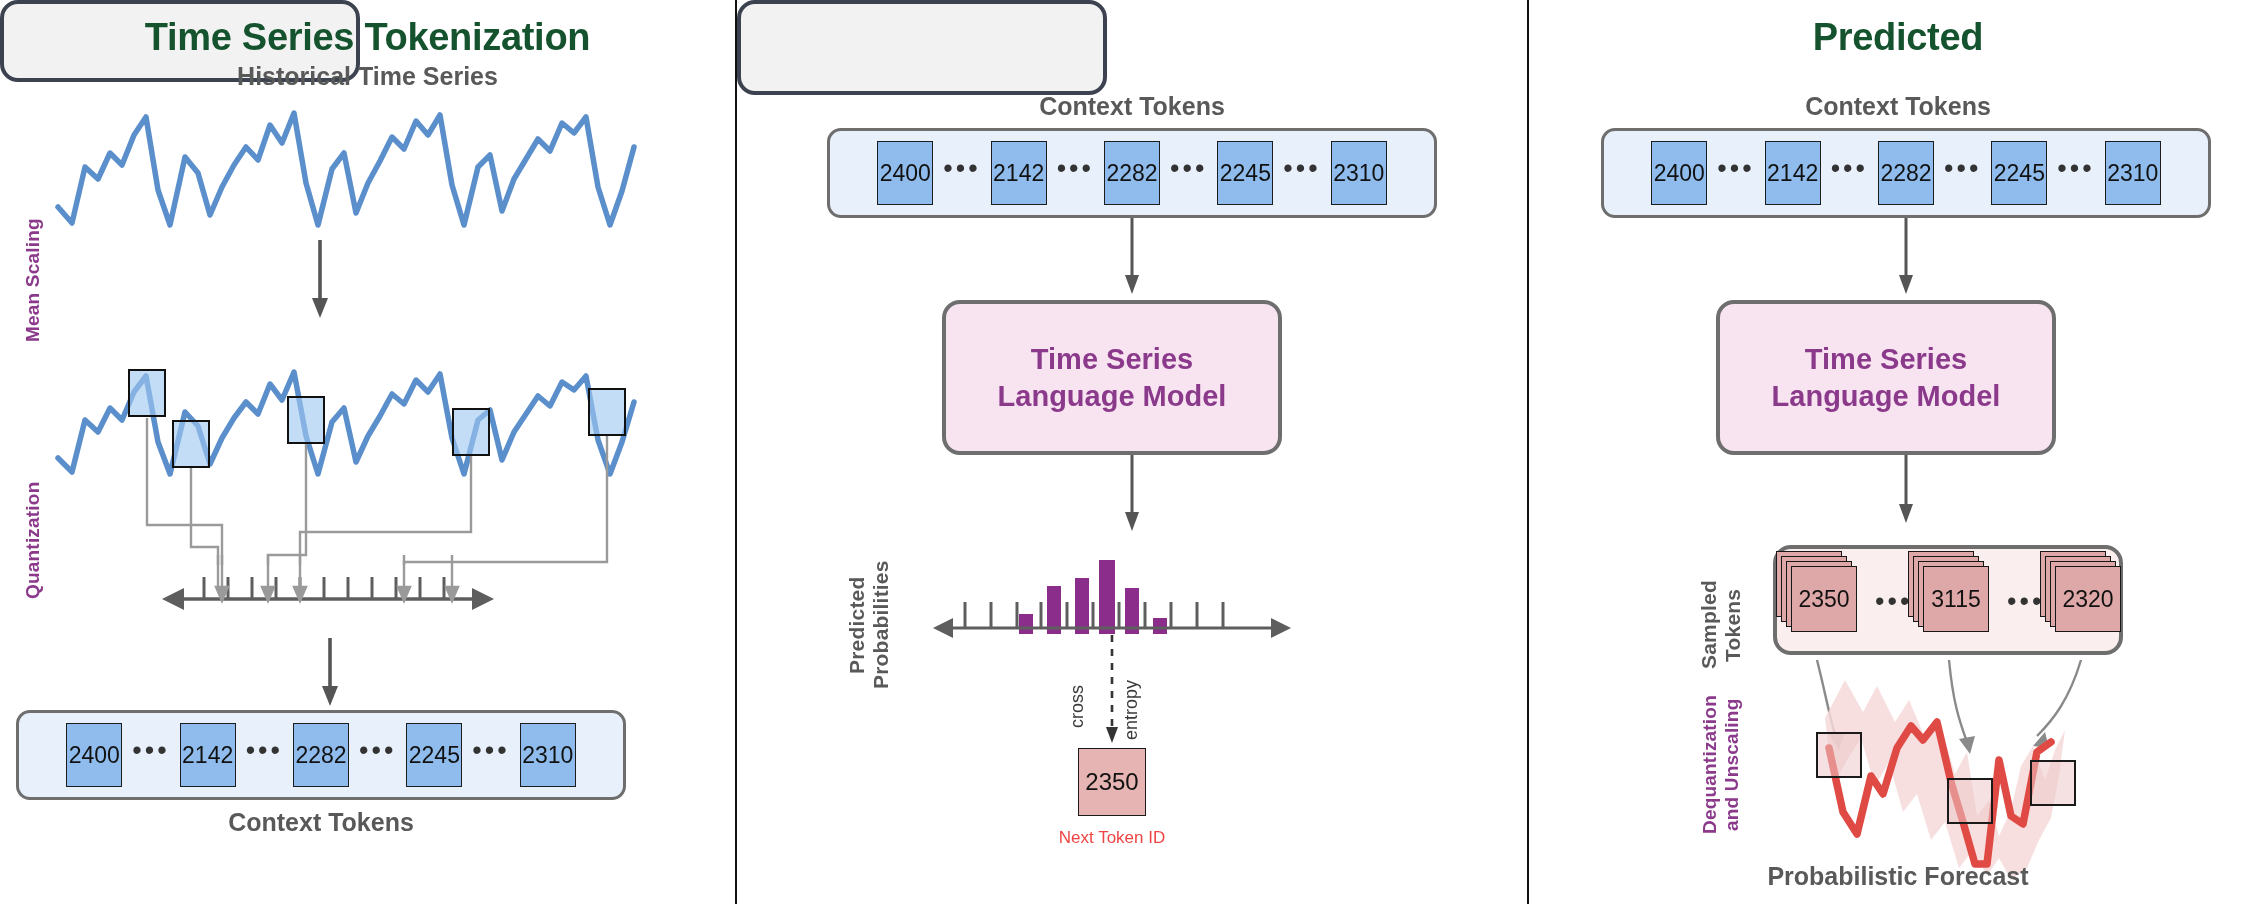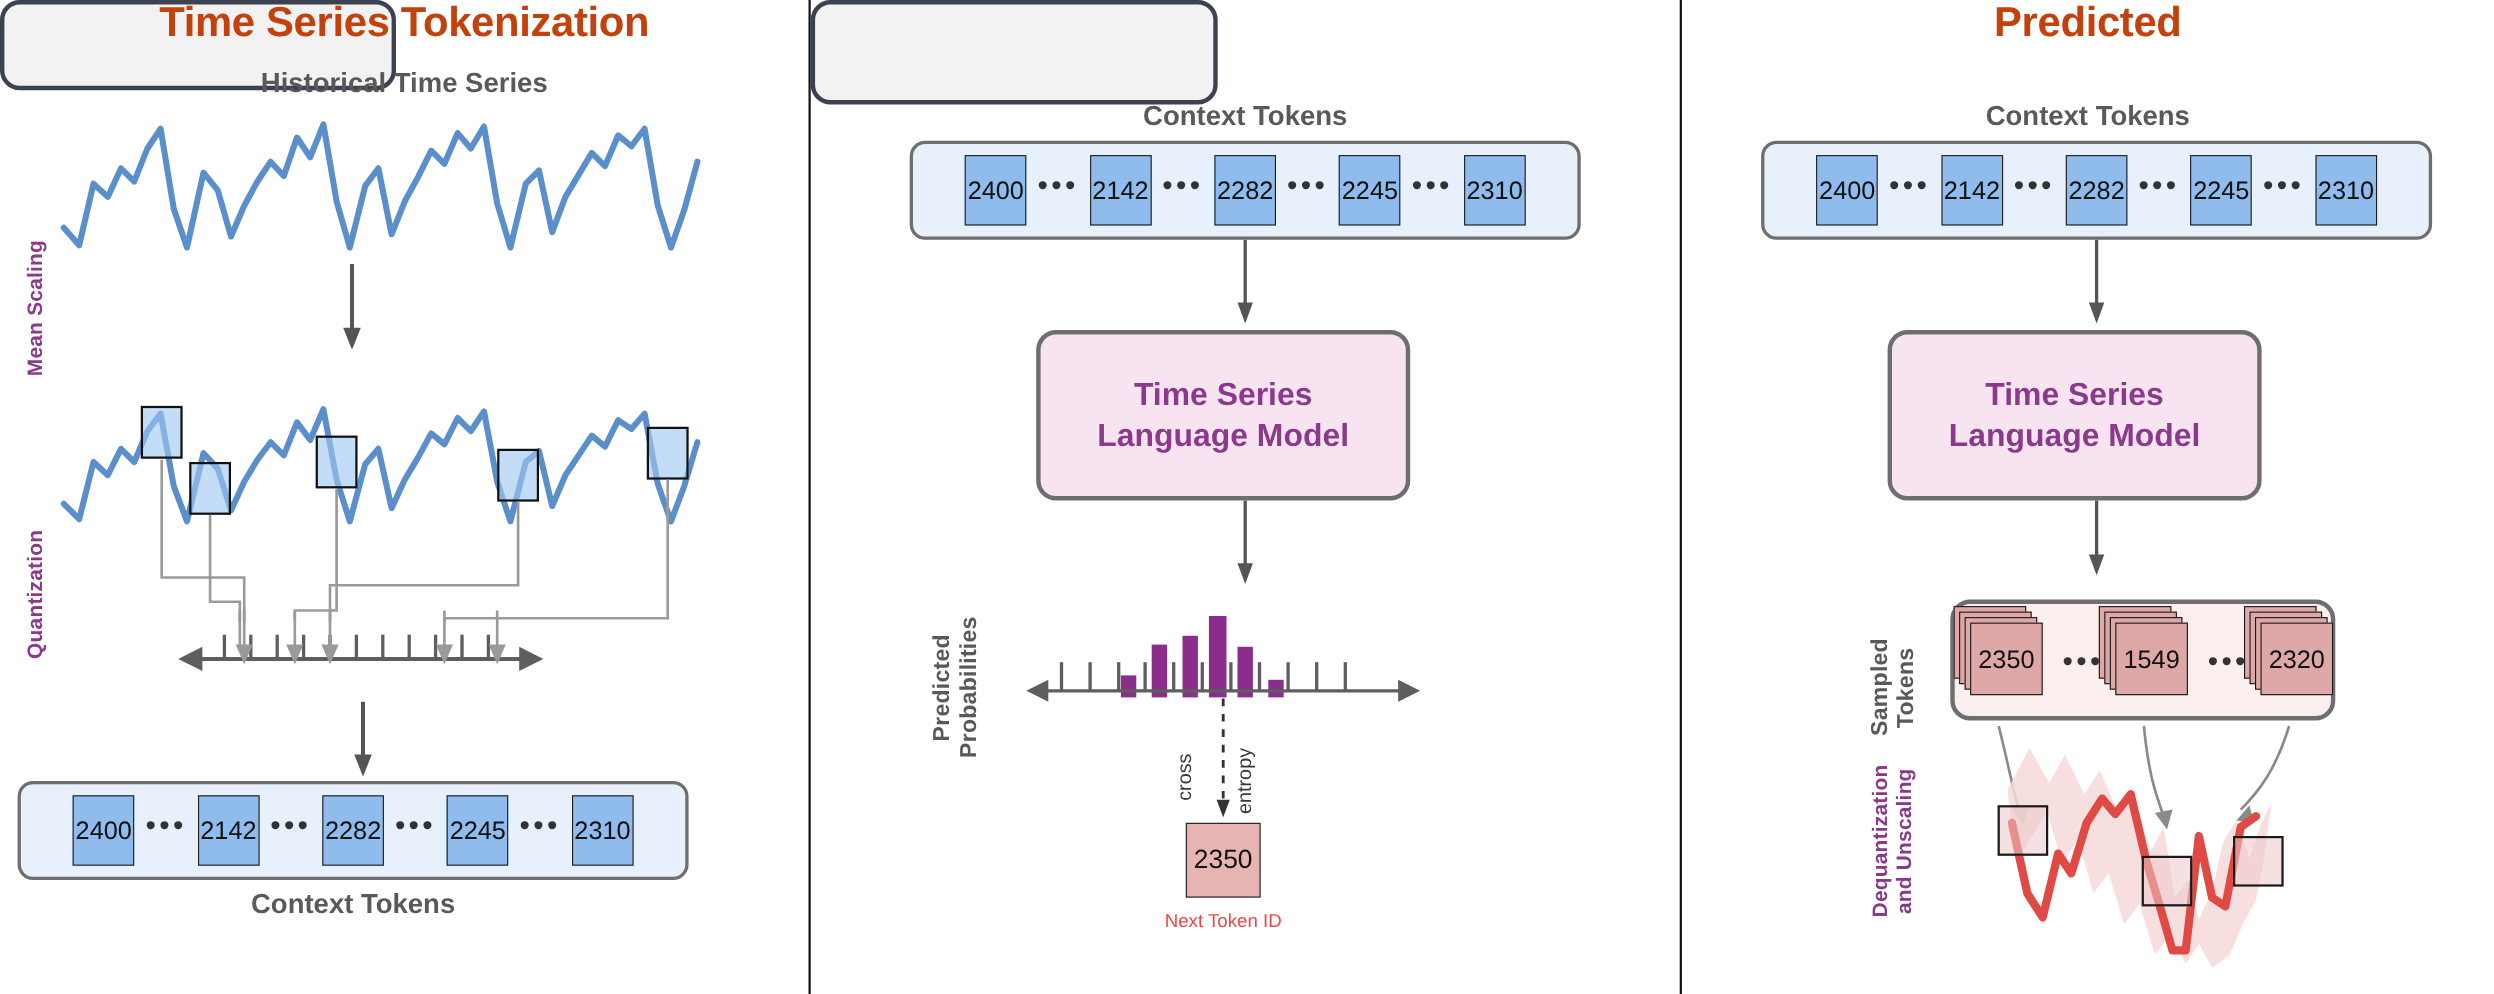--- a/index.html
+++ b/index.html
@@ -18,22 +18,22 @@
   #div1 { left: 735px; }
   #div2 { left: 1527px; }
 
   .panel { position: absolute; top: 0; height: 904px; }
   #panel-tokenization { left: 0;    width: 735px; }
   #panel-training     { left: 737px; width: 790px; }
   #panel-inference    { left: 1529px; width: 738px; }
 
   .panel-title {
     position: absolute; width: 100%; text-align: center;
-    font-size: 38px; font-weight: bold; color: #c2410c;
-    top: 0; letter-spacing: -0.3px;
+    font-size: 38px; font-weight: bold; color: #14532d;
+    top: 16px; letter-spacing: -0.3px;
   }
 
   .sub-label {
     position: absolute; text-align: center;
     font-size: 25px; font-weight: bold; color: #595959;
   }
 
   
   .vlabel {
     position: absolute;
@@ -351,21 +351,21 @@
 
     <div id="sampled-cards">
         <div class="stack-shadow" style="left: 247px; top: 551px;"></div>
         <div class="stack-shadow" style="left: 252px; top: 556px;"></div>
         <div class="stack-shadow" style="left: 257px; top: 561px;"></div>
         <div class="stack-card" style="left: 262px; top: 566px;">2350</div>
         <div class="dots" style="position: absolute; left: 336px; top: 586px;">•••</div>
         <div class="stack-shadow" style="left: 379px; top: 551px;"></div>
         <div class="stack-shadow" style="left: 384px; top: 556px;"></div>
         <div class="stack-shadow" style="left: 389px; top: 561px;"></div>
-        <div class="stack-card" style="left: 394px; top: 566px;">1549</div>
+        <div class="stack-card" style="left: 394px; top: 566px;">3115</div>
         <div class="dots" style="position: absolute; left: 468px; top: 586px;">•••</div>
         <div class="stack-shadow" style="left: 511px; top: 551px;"></div>
         <div class="stack-shadow" style="left: 516px; top: 556px;"></div>
         <div class="stack-shadow" style="left: 521px; top: 561px;"></div>
         <div class="stack-card" style="left: 526px; top: 566px;">2320</div>
       </div>
 
     <div class="vlabel" style="left:170px; top:690px; height:150px; font-size:19px;">
       <span>Dequantization</span>
       <span style="display:block"><span>and Unscaling</span></span>
@@ -391,15 +391,16 @@
       <polyline fill="none" stroke="#E04A45" stroke-width="7.5" stroke-linejoin="round" stroke-linecap="round" points="70,58 84,122 98,144 112,86 124,104 138,58 152,36 164,50 178,32 192,92 204,132 216,174 228,174 240,70 252,126 264,134 278,62 292,52"></polyline>
     </svg>
 
     <div style="position:absolute; left:287px; top:732px; width:46px; height:46px;
              background:rgba(236,200,200,0.55); border:2.6px solid #1a1a1a;"></div>
     <div style="position:absolute; left:418px; top:778px; width:46px; height:46px;
              background:rgba(236,200,200,0.55); border:2.6px solid #1a1a1a;"></div>
     <div style="position:absolute; left:501px; top:760px; width:46px; height:46px;
              background:rgba(236,200,200,0.55); border:2.6px solid #1a1a1a;"></div>
 
+    <div class="sub-label" style="top:862px; left:0; width:738px;">Probabilistic Forecast</div>
   </div>
 
 </div>
 
 </body></html>

